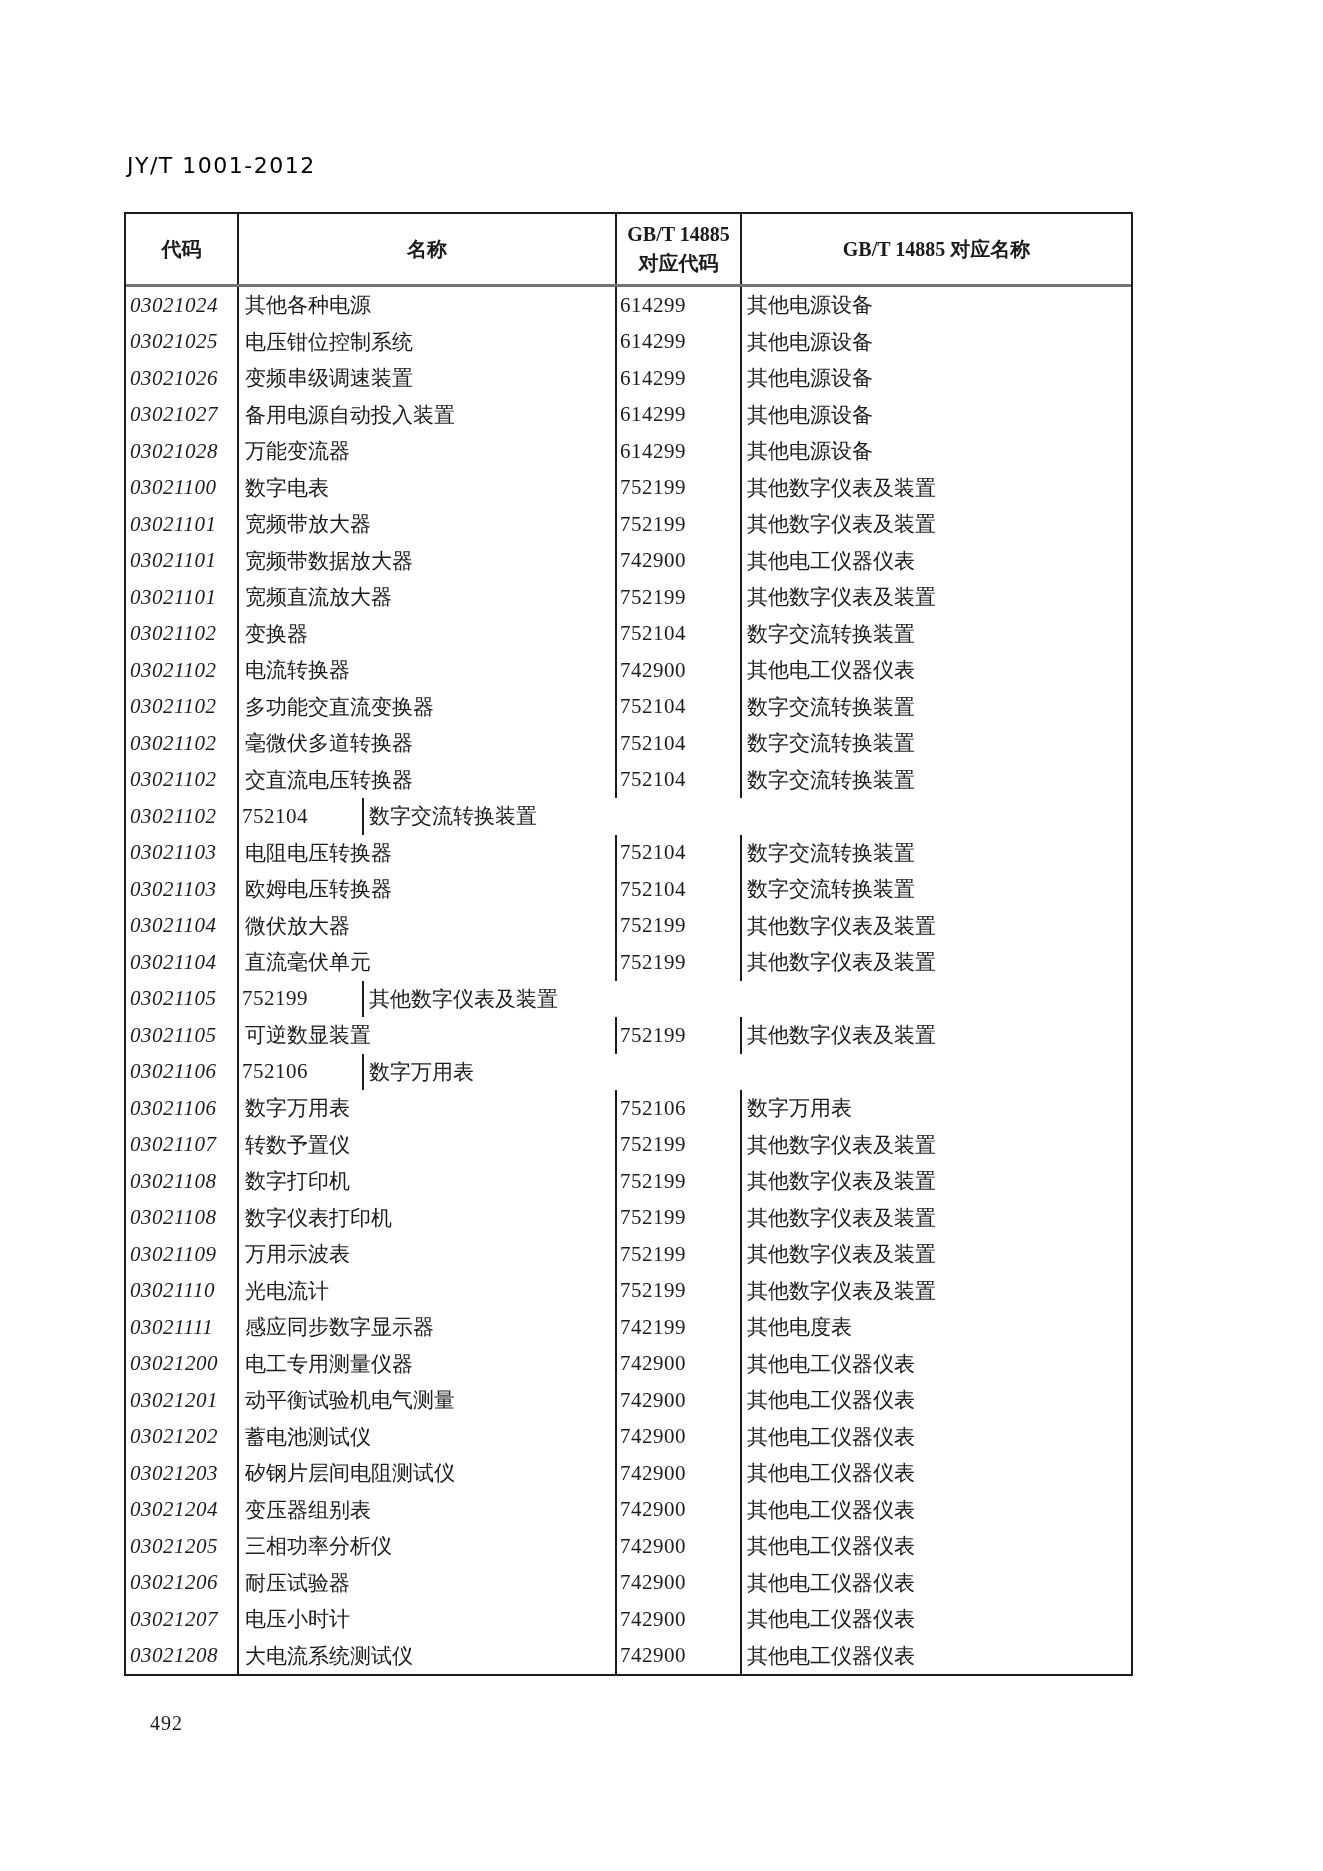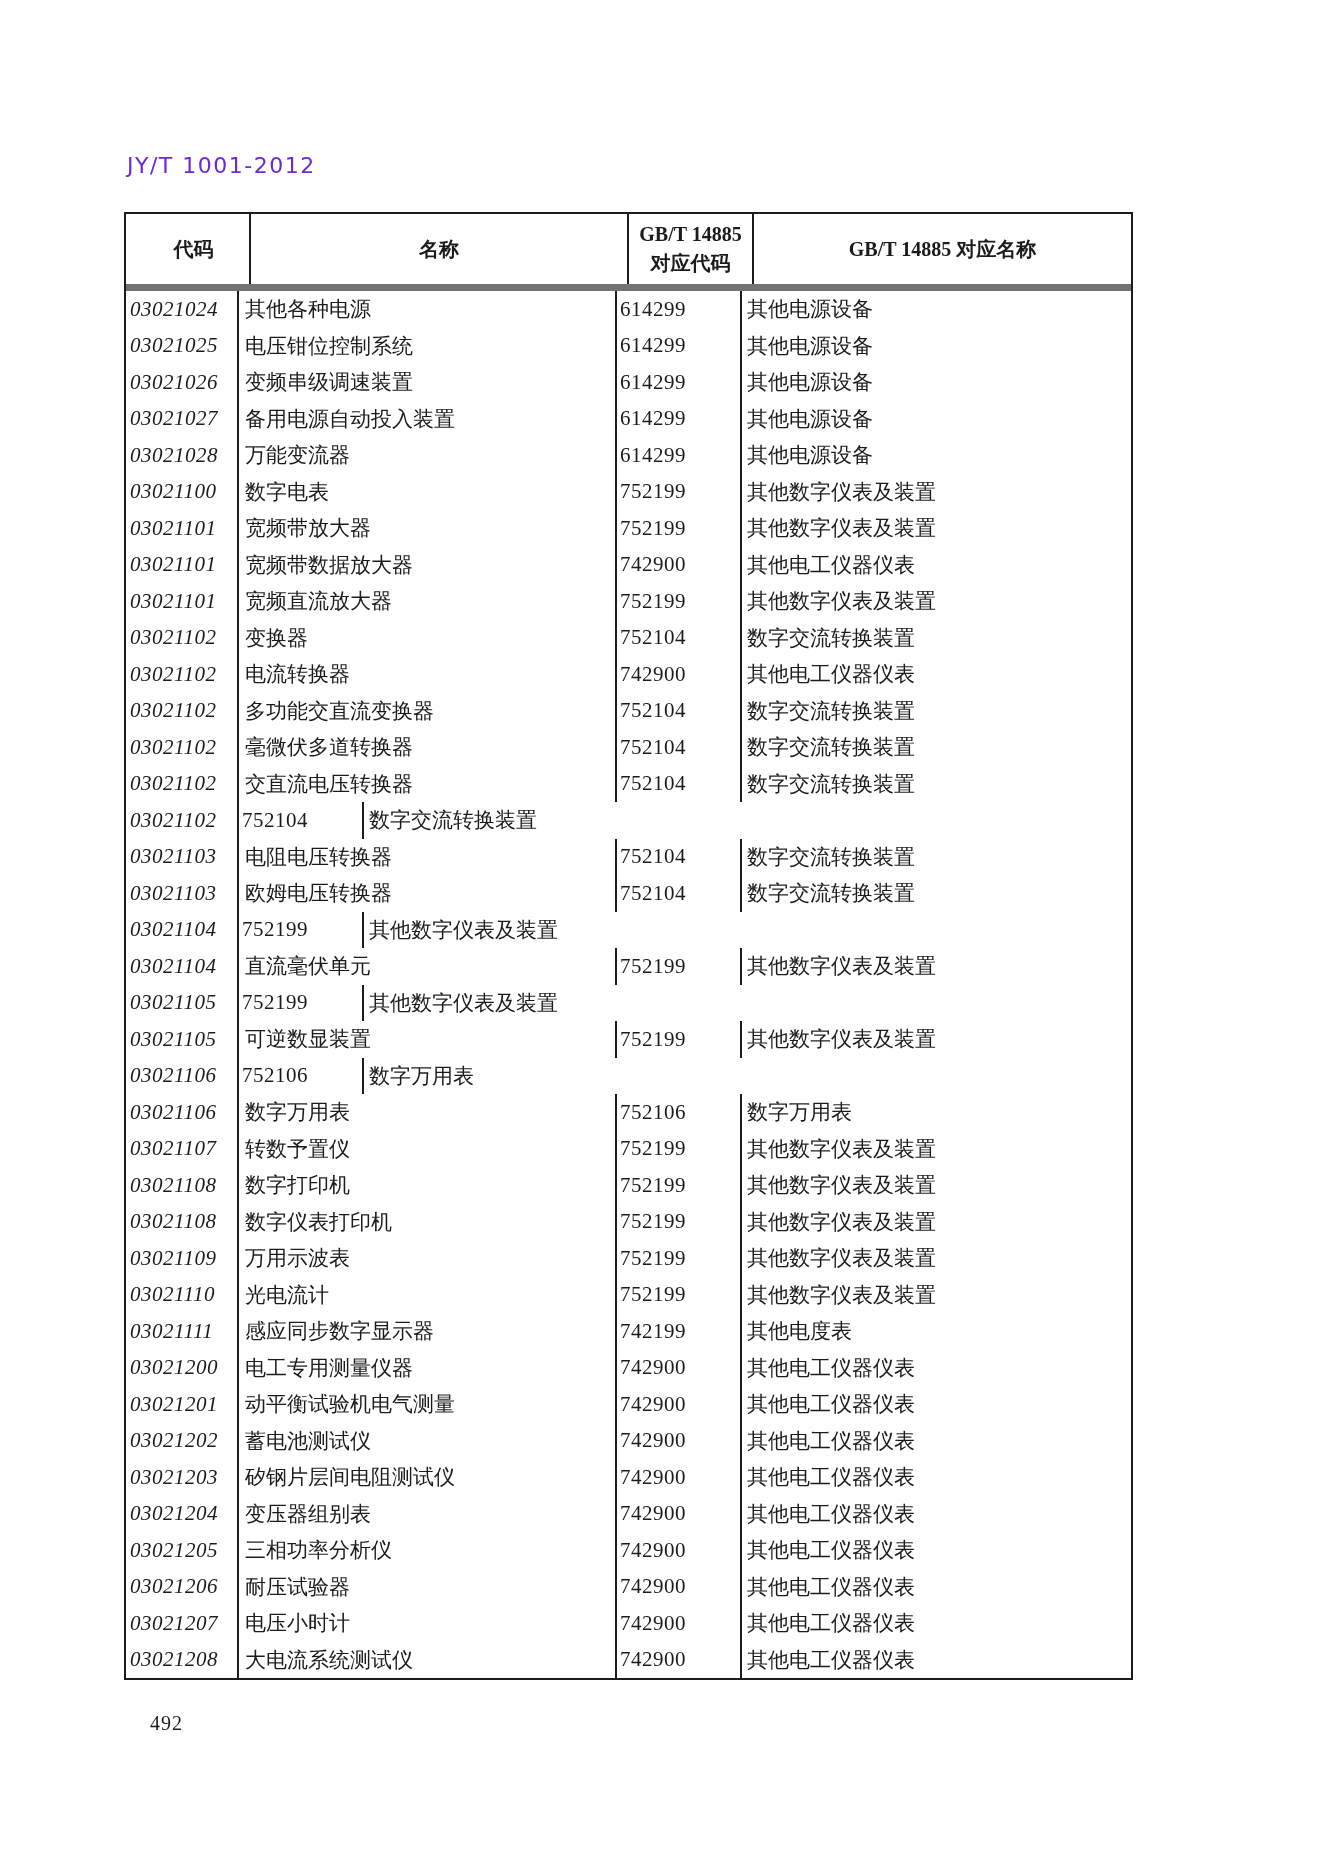--- a/index.html
+++ b/index.html
@@ -7,33 +7,33 @@
     width:1323px; height:1871px;
     background:#ffffff;
     position:relative;
     font-family:"Liberation Serif", serif;
     color:#1b1b1b;
     overflow:hidden;
   }
   .doc-number {
     position:absolute; left:127px; top:153px;
     font-family:"DejaVu Sans", sans-serif;
-    font-size:22px; letter-spacing:1.5px; color:#6d28d9;
+    font-size:22px; letter-spacing:1.5px; color:#000000;
     white-space:nowrap;
   }
   .code-table {
     position:absolute; left:124px; top:212px; width:1009px;
     border:2.5px solid #1c1c1c;
     box-sizing:border-box;
     background:#ffffff;
   }
   .thead {
     display:flex; height:70px;
-    border-bottom:7px solid #737373;
-    font-weight:bold; font-size:20px;padding-left:12px;
+    border-bottom:3px solid #737373;
+    font-weight:bold; font-size:20px;
   }
   .th {
     display:flex; flex-direction:column;
     align-items:center; justify-content:center;
     text-align:center; box-sizing:border-box;
     line-height:1.45;
   }
   .col1 { width:113px; }
   .col2 { width:378px; }
   .col3 { width:125px; }
@@ -169,20 +169,21 @@
         <div class="td col4">数字交流转换装置</div>
       </div>
       <div class="tr">
         <div class="td col1 cell-border">03021103</div>
         <div class="td col2 cell-border">欧姆电压转换器</div>
         <div class="td col3 cell-border">752104</div>
         <div class="td col4">数字交流转换装置</div>
       </div>
       <div class="tr">
         <div class="td col1 cell-border">03021104</div>
+        <div class="td col2 cell-border">微伏放大器</div>
         <div class="td col3 cell-border">752199</div>
         <div class="td col4">其他数字仪表及装置</div>
       </div>
       <div class="tr">
         <div class="td col1 cell-border">03021104</div>
         <div class="td col2 cell-border">直流毫伏单元</div>
         <div class="td col3 cell-border">752199</div>
         <div class="td col4">其他数字仪表及装置</div>
       </div>
       <div class="tr">

